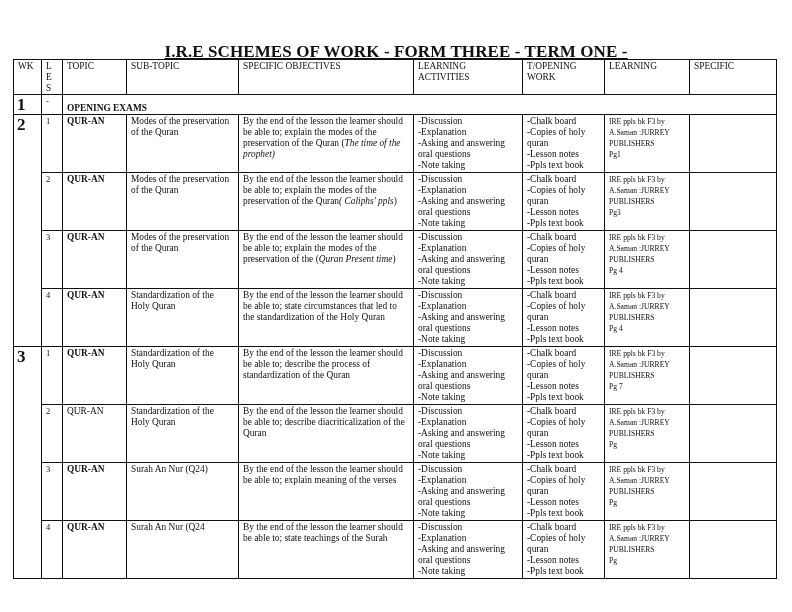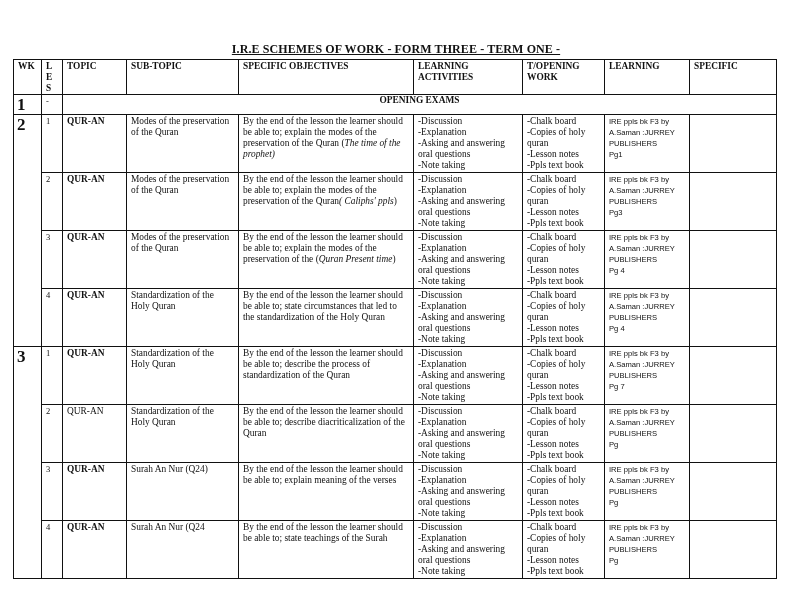--- a/index.html
+++ b/index.html
@@ -1,29 +1,29 @@
 <!DOCTYPE html>
 <html><head>
 <meta charset="utf-8">
 <style>
   html, body { margin:0; padding:0; background:#ffffff; }
   body { width:792px; height:612px; position:relative; overflow:hidden;
          font-family:"Liberation Serif", serif; color:#111; }
   .title { position:absolute; left:0; width:792px; top:42px; text-align:center;
-           font-weight:bold; font-size:12px; text-decoration:underline; letter-spacing:0.1px;
+           font-weight:bold; font-size:17px; text-decoration:underline; letter-spacing:0.1px;
            padding-left:-4px; }
   table { position:absolute; left:13px; top:59px; border-collapse:collapse; table-layout:fixed; }
   td, th { border:1.3px solid #111; vertical-align:top; padding:1px 4px 0 4px;
            font-size:9.4px; line-height:10.9px; text-align:left; overflow:hidden; }
-  th { font-weight:bold; height:33px; }
+  th { font-weight:normal; height:33px; }
   .wk { font-size:17px; font-weight:bold; line-height:18px; padding-left:3px; }
   .les { font-size:8.5px; padding-left:4px; }
   .bold { font-weight:bold; }
-  .ref { font-family:Liberation Sans, sans-serif; font-size:7.6px; line-height:11px;margin-top:31px; }
-  .exam { text-align:center; font-weight:bold; padding-top:0; }
+  .ref { font-family:Liberation Serif, serif; font-size:7.6px; line-height:11px;margin-top:31px; }
+  .exam { font-weight:bold; padding-top:8px; }
   .lines div { white-space:nowrap; }
   i { font-style:italic; }
   tr.r { height:58px; }
 </style>
 </head>
 <body>
 
 <div class="title">I.R.E SCHEMES OF WORK -  FORM THREE -  TERM ONE -</div>
 
 <table>

